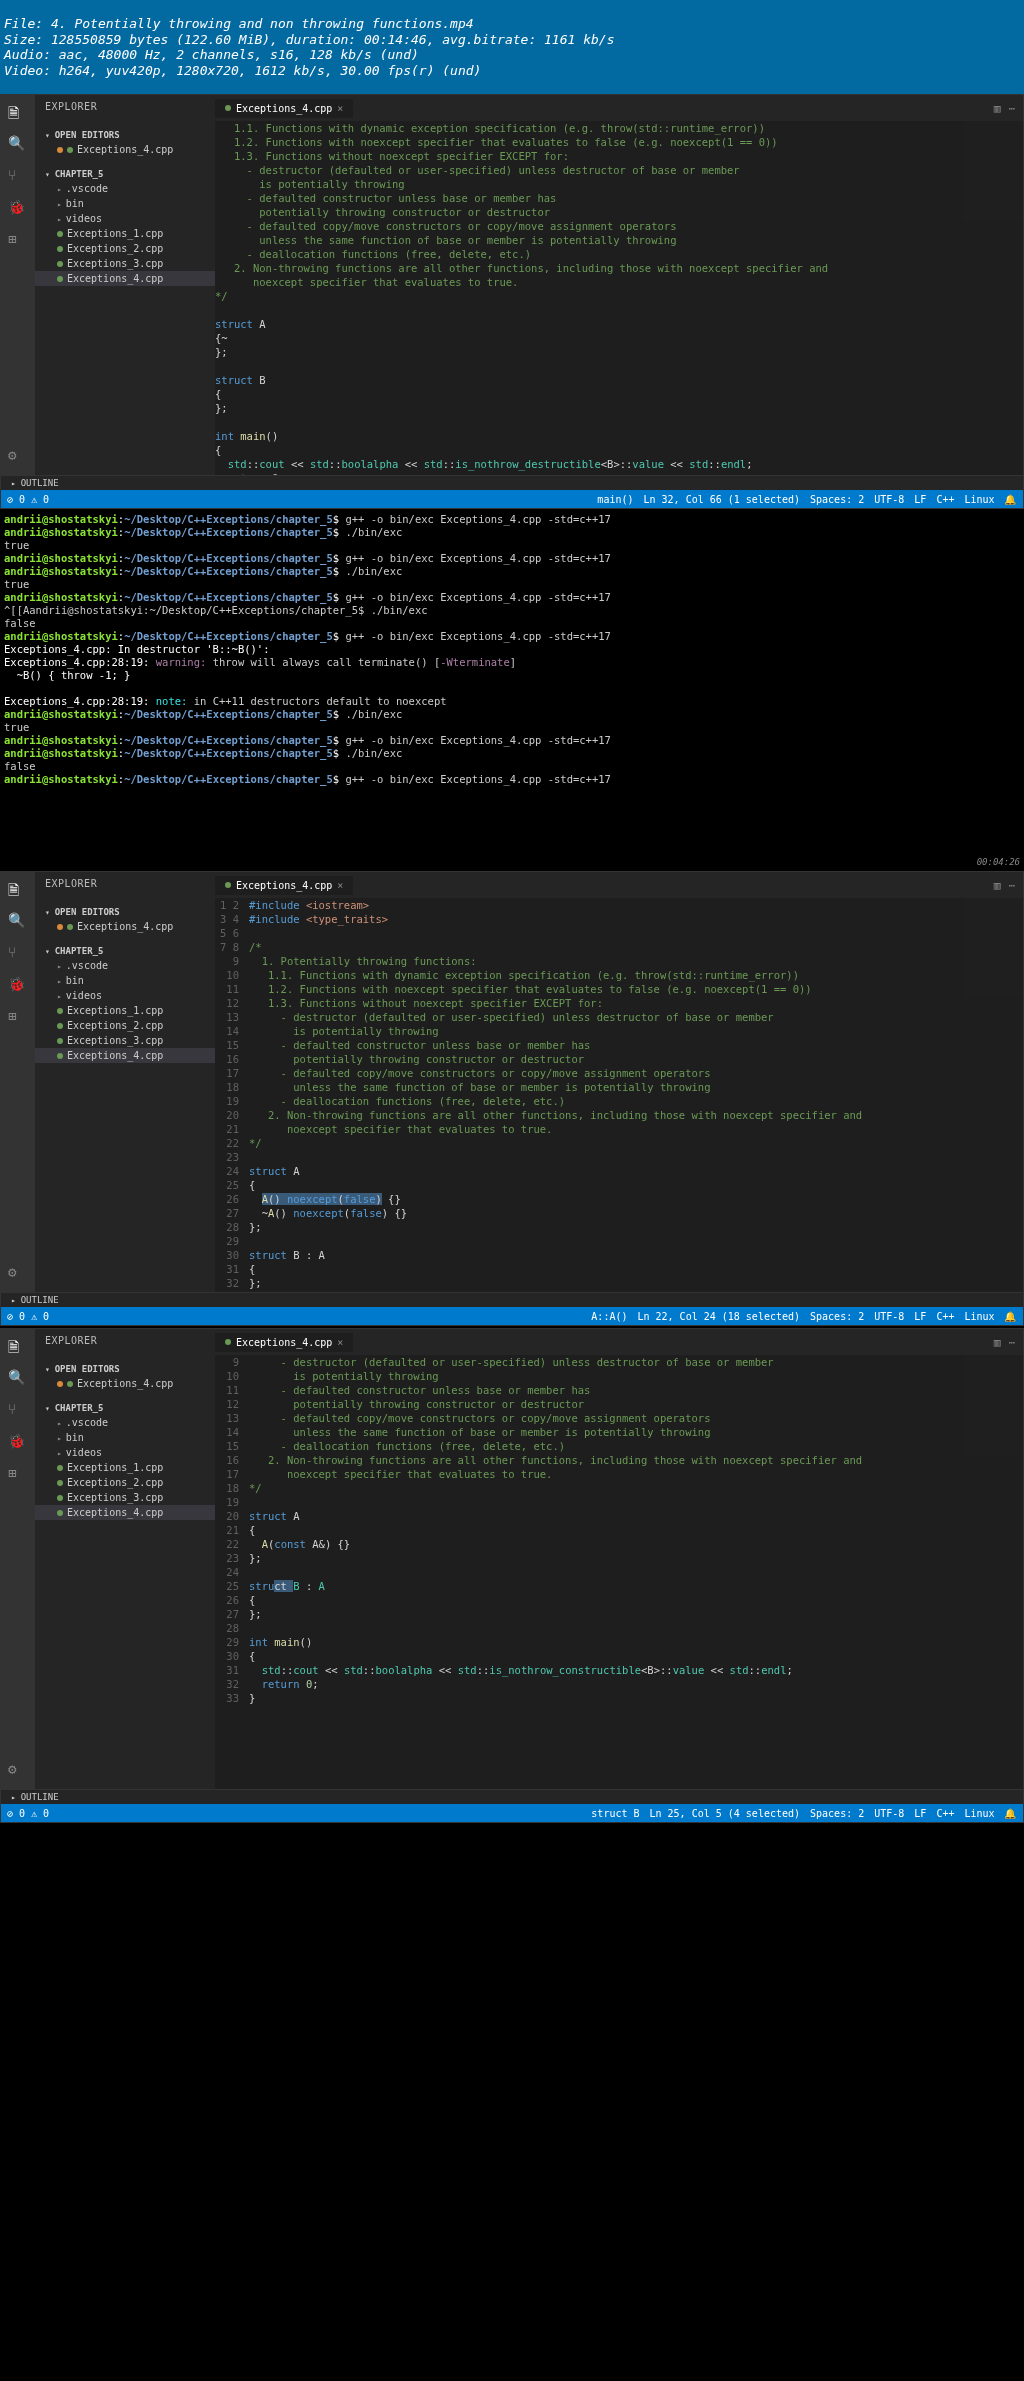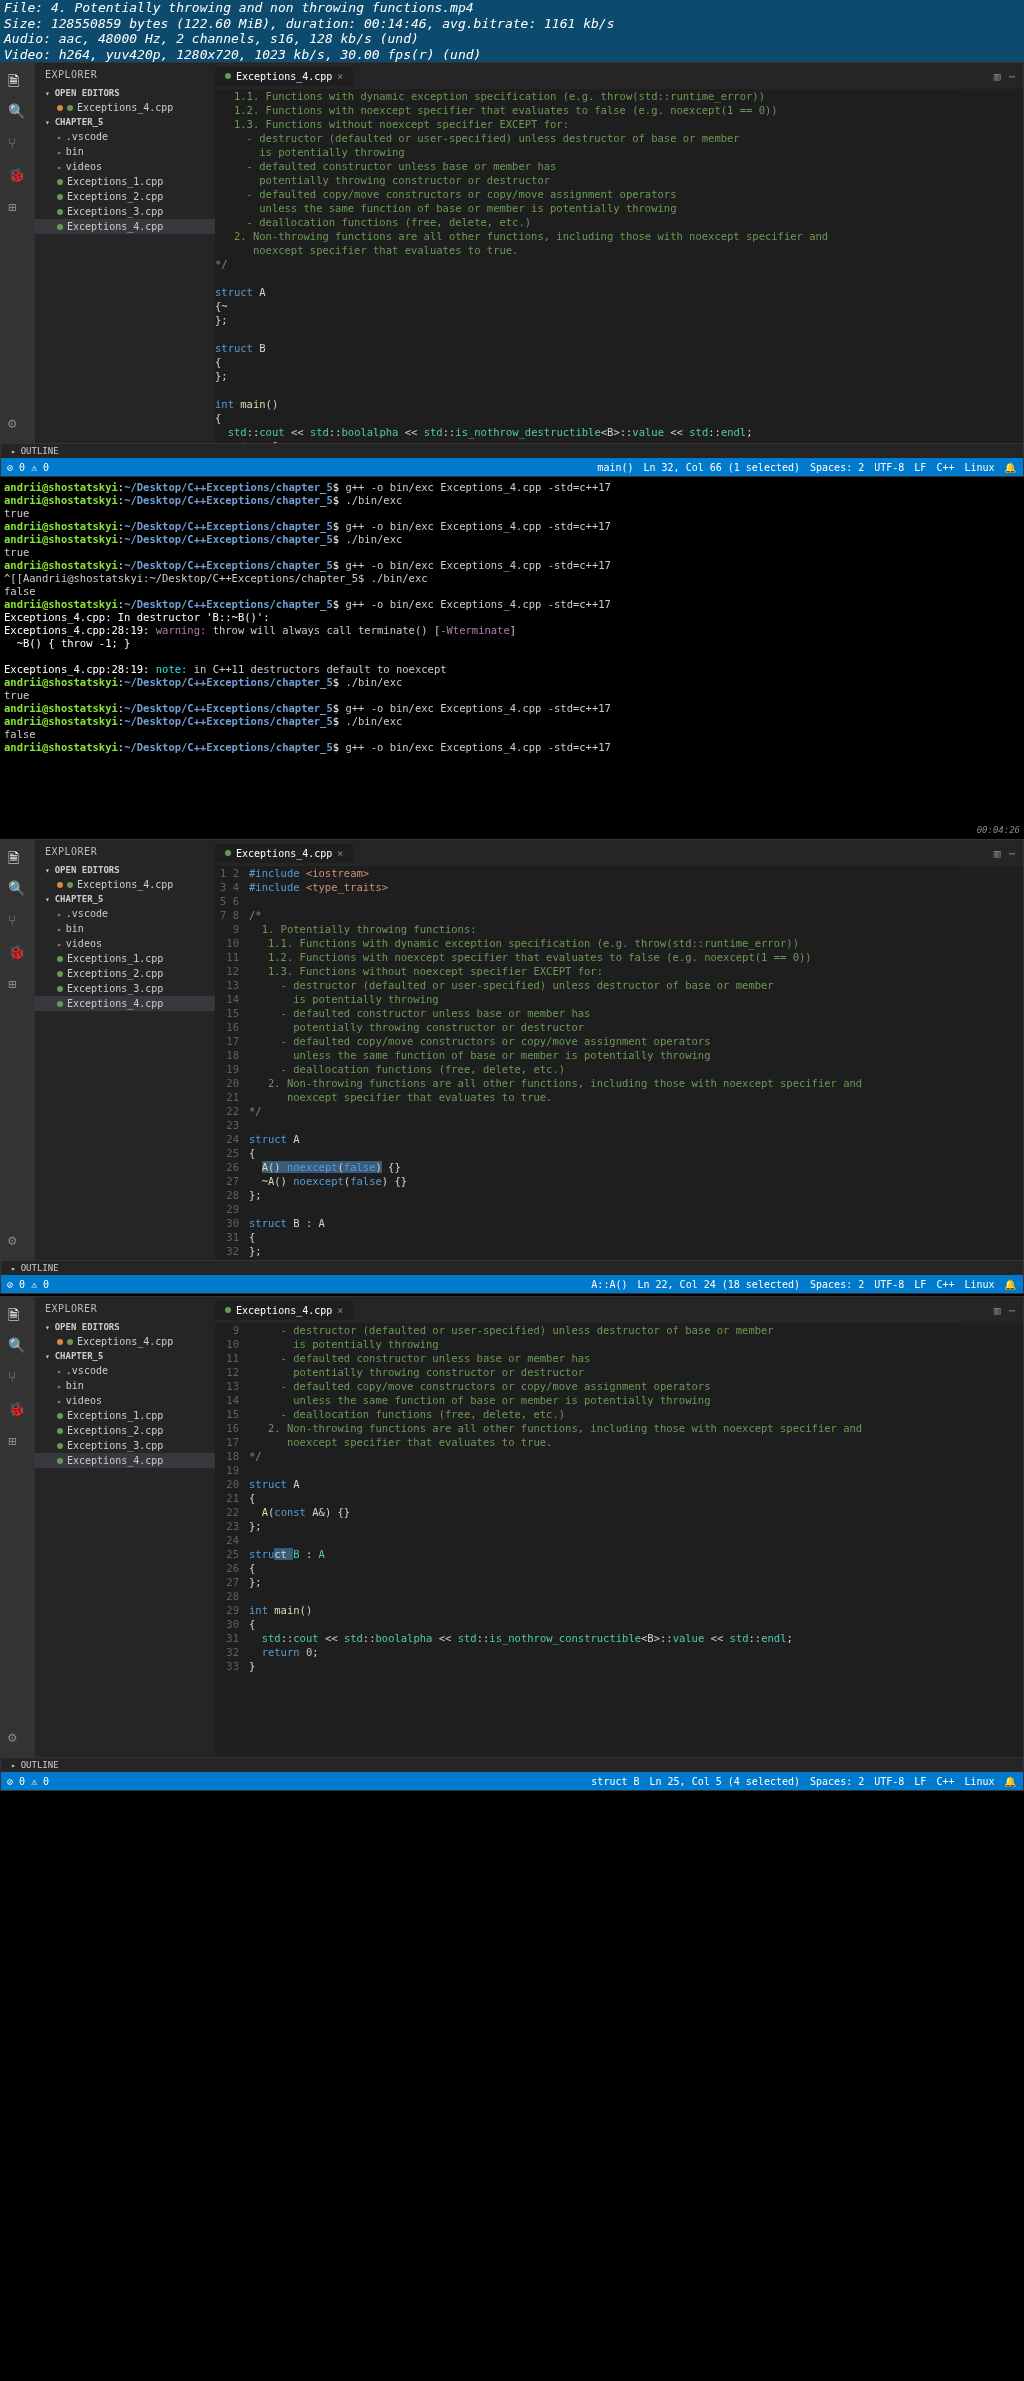--- a/index.html
+++ b/index.html
@@ -1,26 +1,26 @@
 <!DOCTYPE html>
 <html><head>
 <meta charset="utf-8">
 <style>
 * { margin: 0; padding: 0; box-sizing: border-box; font-family: 'Segoe UI', Consolas, monospace; }
 body { background: #000; color: #ccc; font-size: 11px; width: 1024px; }
-.file-info { background: #0c4a6e; color: #fff; padding: 0 4px; font-style: italic; font-size: 13px; line-height: 1.2; }
+.file-info { background: #0369a1; color: #fff; padding: 16px 4px; font-style: italic; font-size: 13px; line-height: 1.2; }
 .vscode-window { background: #1e1e1e; display: flex; flex-direction: column; border: 1px solid #333; margin-bottom: 2px; position: relative; }
 .vs-top { display: flex; height: 380px; }
 .activity-bar { width: 34px; background: #333; display: flex; flex-direction: column; align-items: center; padding-top: 8px; gap: 12px; position: relative; }
 .activity-bar .icon { width: 20px; height: 20px; color: #858585; cursor: pointer; }
 .activity-bar .icon.active { color: #fff; }
 .activity-bar .gear { position: absolute; bottom: 8px; }
 .sidebar { width: 180px; background: #252526; color: #ccc; font-size: 10px; overflow: hidden; }
 .sidebar-header { padding: 6px 10px; font-size: 10px; text-transform: uppercase; color: #bbb; letter-spacing: 0.5px; }
-.sidebar-section-title { padding: 2px 10px; font-size: 9px; text-transform: uppercase; color: #ccc; font-weight: bold; cursor: pointer; }
+.sidebar-section-title { padding: 2px 10px; font-size: 9px; text-transform: uppercase; color: #ccc; font-weight: bold; cursor: pointer; margin-top: 10px; }
 .sidebar-section-title::before { content: '▾ '; font-size: 8px; }
 .sidebar-item { padding: 2px 10px 2px 22px; font-size: 10px; color: #ccc; cursor: pointer; display: flex; align-items: center; gap: 4px; }
 .sidebar-item.active { background: #37373d; }
 .sidebar-item .dot { width: 6px; height: 6px; border-radius: 50%; display: inline-block; }
 .sidebar-item .dot.orange { background: #d88a3a; }
 .sidebar-item .dot.green { background: #6a9955; }
 .sidebar-item .chev::before { content: '▸ '; font-size: 8px; color: #888; }
 .editor-area { flex: 1; background: #1e1e1e; display: flex; flex-direction: column; position: relative; }
 .tab-bar { height: 26px; background: #252526; display: flex; align-items: center; }
 .tab { background: #1e1e1e; padding: 4px 10px; font-size: 10px; color: #fff; display: flex; align-items: center; gap: 5px; }
@@ -51,21 +51,21 @@
 .timestamp { position: absolute; bottom: 20px; right: 4px; color: #888; font-size: 9px; font-style: italic; }
 .icon-sm { font-size: 14px; }
 </style>
 </head>
 <body>
 
 <div class="file-info">
   <div>File: 4. Potentially throwing and non throwing functions.mp4</div>
   <div>Size: 128550859 bytes (122.60 MiB), duration: 00:14:46, avg.bitrate: 1161 kb/s</div>
   <div>Audio: aac, 48000 Hz, 2 channels, s16, 128 kb/s (und)</div>
-  <div>Video: h264, yuv420p, 1280x720, 1023 kb/s, 30.00 fps(r) (und)</div>
+  <div>Video: h264, yuv420p, 1280x720, 1612 kb/s, 30.00 fps(r) (und)</div>
 </div>
 
 <div class="vscode-window">
   <div class="vs-top">
     <div class="activity-bar">
       <span class="icon active icon-sm">🗎</span>
       <span class="icon icon-sm">🔍</span>
       <span class="icon icon-sm">⑂</span>
       <span class="icon icon-sm">🐞</span>
       <span class="icon icon-sm">⊞</span>

